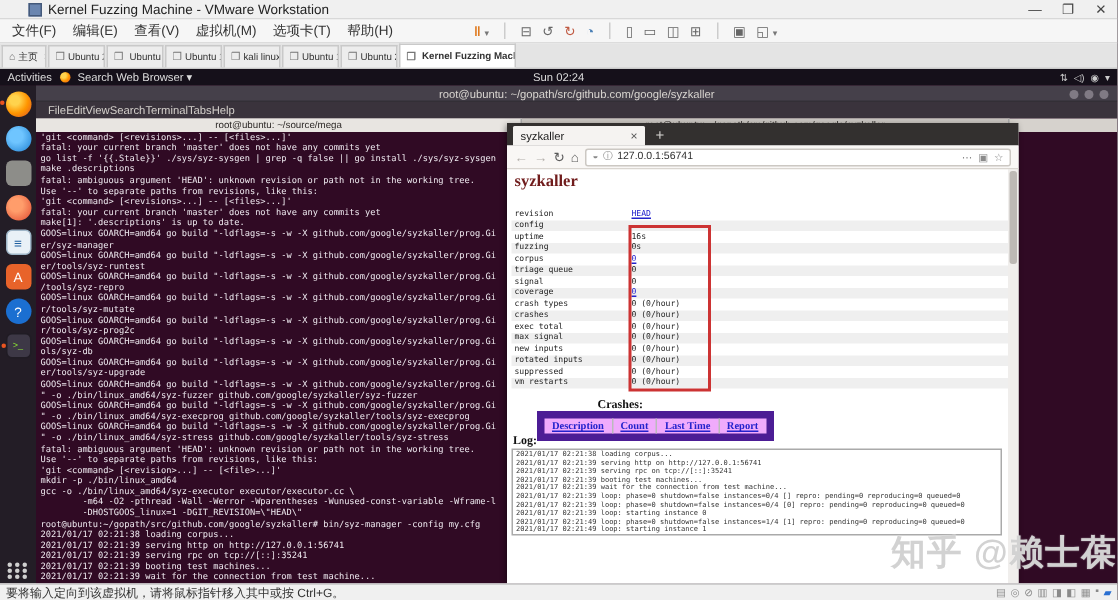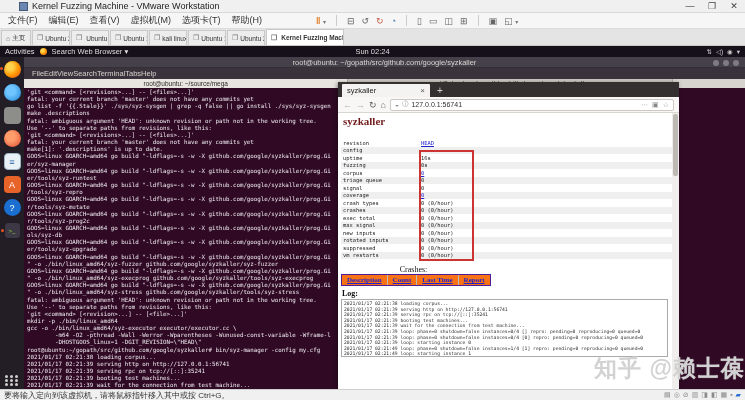--- a/index.html
+++ b/index.html
@@ -103,22 +103,22 @@
   #pg-heading { position:absolute; left:5px; top:2px; font-size:11px; font-weight:bold; color:#701c1c; }
   #stats-caption { position:absolute; left:0; top:17px; width:395px; text-align:center; font-size:8px; font-weight:bold; color:#111; }
   #stats-table { position:absolute; left:3px; top:26px; width:392px; }
   .stat-row { display:flex; height:7.5px; align-items:center; font-family:"DejaVu Sans Mono", monospace; font-size:5.4px; color:#222; }
   .stat-row:nth-child(even) { background:#efefef; }
   .stat-label { width:80px; padding-left:2px; white-space:nowrap; }
   .stat-value { white-space:nowrap; }
   a.lnk, .lnk { color:#2222cc; text-decoration:underline; }
   #red-box { position:absolute; left:81px; top:37px; width:55px; height:111px; border:2px solid #cc3333; pointer-events:none; }
 
-  #crash-caption { position:absolute; left:3px; top:152px; width:145px; text-align:center; font-size:8px; font-weight:normal; color:#111; }
-  #crash-header { position:absolute; left:3px; top:161px; display:flex; border:1px solid #4c1d95; background:#f97316; }
+  #crash-caption { position:absolute; left:3px; top:152px; width:145px; text-align:center; font-size:8px; font-weight:bold; color:#111; }
+  #crash-header { position:absolute; left:20px; top:161px; display:flex; border:5px solid #4c1d95; background:#f0abfc; }
   .crash-col { font-size:7px; font-weight:bold; padding:1px 5px; border-right:1px solid #bbb; white-space:nowrap; }
   .crash-col:last-child { border-right:none; }
 
   #log-caption { position:absolute; left:4px; top:176px; font-size:8px; font-weight:bold; color:#111; }
   #log-box { position:absolute; left:3px; top:186px; right:4px; height:58px; border:1px solid #aaa;
              font-family:"DejaVu Sans Mono", monospace; font-size:4.7px; line-height:5.6px; color:#333;
              padding:1px 2px; overflow:hidden; white-space:pre; }
 
   
   #statusbar { position:absolute; left:0; top:389px; width:745px; height:11px; background:#f0f0f0;

